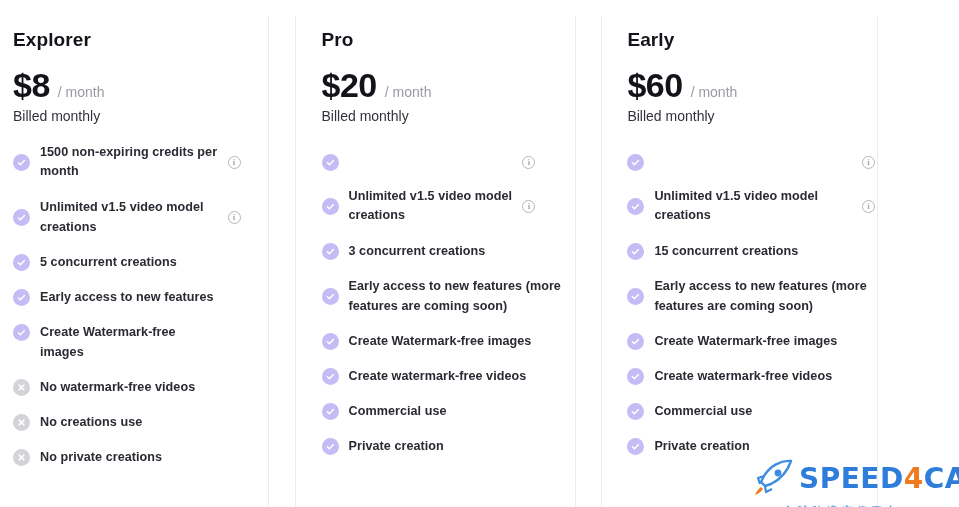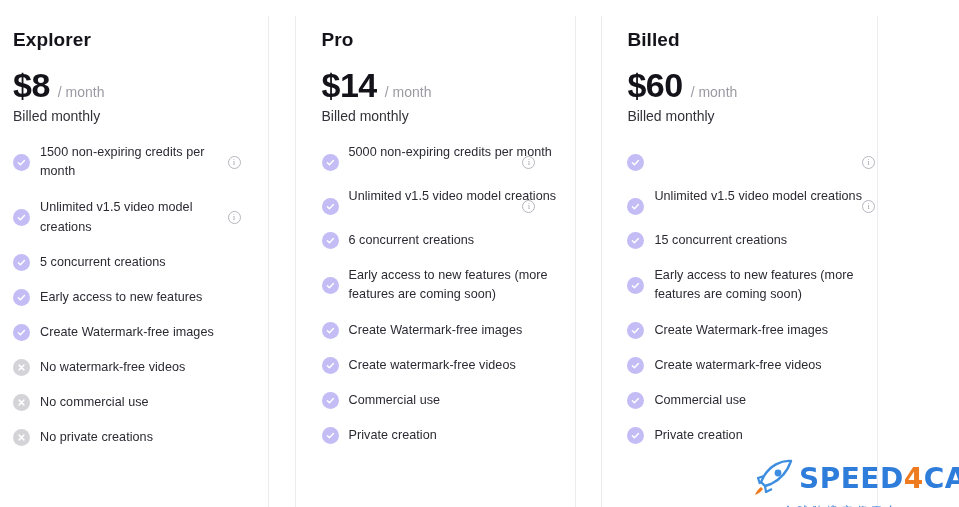--- a/index.html
+++ b/index.html
@@ -87,20 +87,21 @@
     font-size: 14px;
     color: #33323b;
     margin: 0 0 18px 0;
     line-height: 1.2;
   }
 
   .feature-list {
     list-style: none;
     margin: 0;
     padding: 0;
+    font-weight: bold;
   }
   .feature-item {
     display: flex;
     align-items: flex-start;
     margin-bottom: 15px;
     position: relative;
     min-height: 20px;
   }
   .feature-item.two-line { margin-bottom: 16px; }
 
@@ -248,67 +249,66 @@
               </svg>
             </span>
             <span class="feat-text">No watermark-free videos</span>
           </li>
           <li class="feature-item">
             <span class="feat-icon no">
               <svg width="11" height="11" viewBox="0 0 12 12">
                 <path d="M3.4 3.4 L8.6 8.6 M8.6 3.4 L3.4 8.6" fill="none" stroke="#ffffff" stroke-width="1.6" stroke-linecap="round"></path>
               </svg>
             </span>
-            <span class="feat-text">No commercial use</span>
+            <span class="feat-text">No creations use</span>
           </li>
           <li class="feature-item">
             <span class="feat-icon no">
               <svg width="11" height="11" viewBox="0 0 12 12">
                 <path d="M3.4 3.4 L8.6 8.6 M8.6 3.4 L3.4 8.6" fill="none" stroke="#ffffff" stroke-width="1.6" stroke-linecap="round"></path>
               </svg>
             </span>
             <span class="feat-text">No private creations</span>
           </li>
         </ul>
       </div>
     </div>
     <div class="plan-card card-pro">
       <div class="card-inner">
         <div class="plan-name">Pro</div>
         <div class="price-row">
-          <span class="price-amount">$14</span>
+          <span class="price-amount">$20</span>
           <span class="price-period">/ month</span>
         </div>
         <div class="billing-note">Billed monthly</div>
         <ul class="feature-list">
           <li class="feature-item two-line">
             <span class="feat-icon ok">
               <svg width="11" height="11" viewBox="0 0 12 12">
                 <path d="M2.6 6.2 L4.8 8.4 L9.2 3.8" fill="none" stroke="#ffffff" stroke-width="1.6" stroke-linecap="round" stroke-linejoin="round"></path>
               </svg>
             </span>
-            <span class="feat-text">5000 non-expiring credits per month</span>
             <span class="info-icon">i</span>
           </li>
           <li class="feature-item two-line">
             <span class="feat-icon ok">
               <svg width="11" height="11" viewBox="0 0 12 12">
                 <path d="M2.6 6.2 L4.8 8.4 L9.2 3.8" fill="none" stroke="#ffffff" stroke-width="1.6" stroke-linecap="round" stroke-linejoin="round"></path>
               </svg>
             </span>
             <span class="feat-text">Unlimited v1.5 video model creations</span>
             <span class="info-icon">i</span>
           </li>
           <li class="feature-item">
             <span class="feat-icon ok">
               <svg width="11" height="11" viewBox="0 0 12 12">
                 <path d="M2.6 6.2 L4.8 8.4 L9.2 3.8" fill="none" stroke="#ffffff" stroke-width="1.6" stroke-linecap="round" stroke-linejoin="round"></path>
               </svg>
             </span>
-            <span class="feat-text">6 concurrent creations</span>
+            <span class="feat-text">3 concurrent creations</span>
           </li>
           <li class="feature-item two-line">
             <span class="feat-icon ok">
               <svg width="11" height="11" viewBox="0 0 12 12">
                 <path d="M2.6 6.2 L4.8 8.4 L9.2 3.8" fill="none" stroke="#ffffff" stroke-width="1.6" stroke-linecap="round" stroke-linejoin="round"></path>
               </svg>
             </span>
             <span class="feat-text">Early access to new features (more features are coming soon)</span>
           </li>
           <li class="feature-item">
@@ -341,21 +341,21 @@
                 <path d="M2.6 6.2 L4.8 8.4 L9.2 3.8" fill="none" stroke="#ffffff" stroke-width="1.6" stroke-linecap="round" stroke-linejoin="round"></path>
               </svg>
             </span>
             <span class="feat-text">Private creation</span>
           </li>
         </ul>
       </div>
     </div>
     <div class="plan-card card-ultra">
       <div class="card-inner">
-        <div class="plan-name">Billed</div>
+        <div class="plan-name">Early</div>
         <div class="price-row">
           <span class="price-amount">$60</span>
           <span class="price-period">/ month</span>
         </div>
         <div class="billing-note">Billed monthly</div>
         <ul class="feature-list">
           <li class="feature-item two-line">
             <span class="feat-icon ok">
               <svg width="11" height="11" viewBox="0 0 12 12">
                 <path d="M2.6 6.2 L4.8 8.4 L9.2 3.8" fill="none" stroke="#ffffff" stroke-width="1.6" stroke-linecap="round" stroke-linejoin="round"></path>

